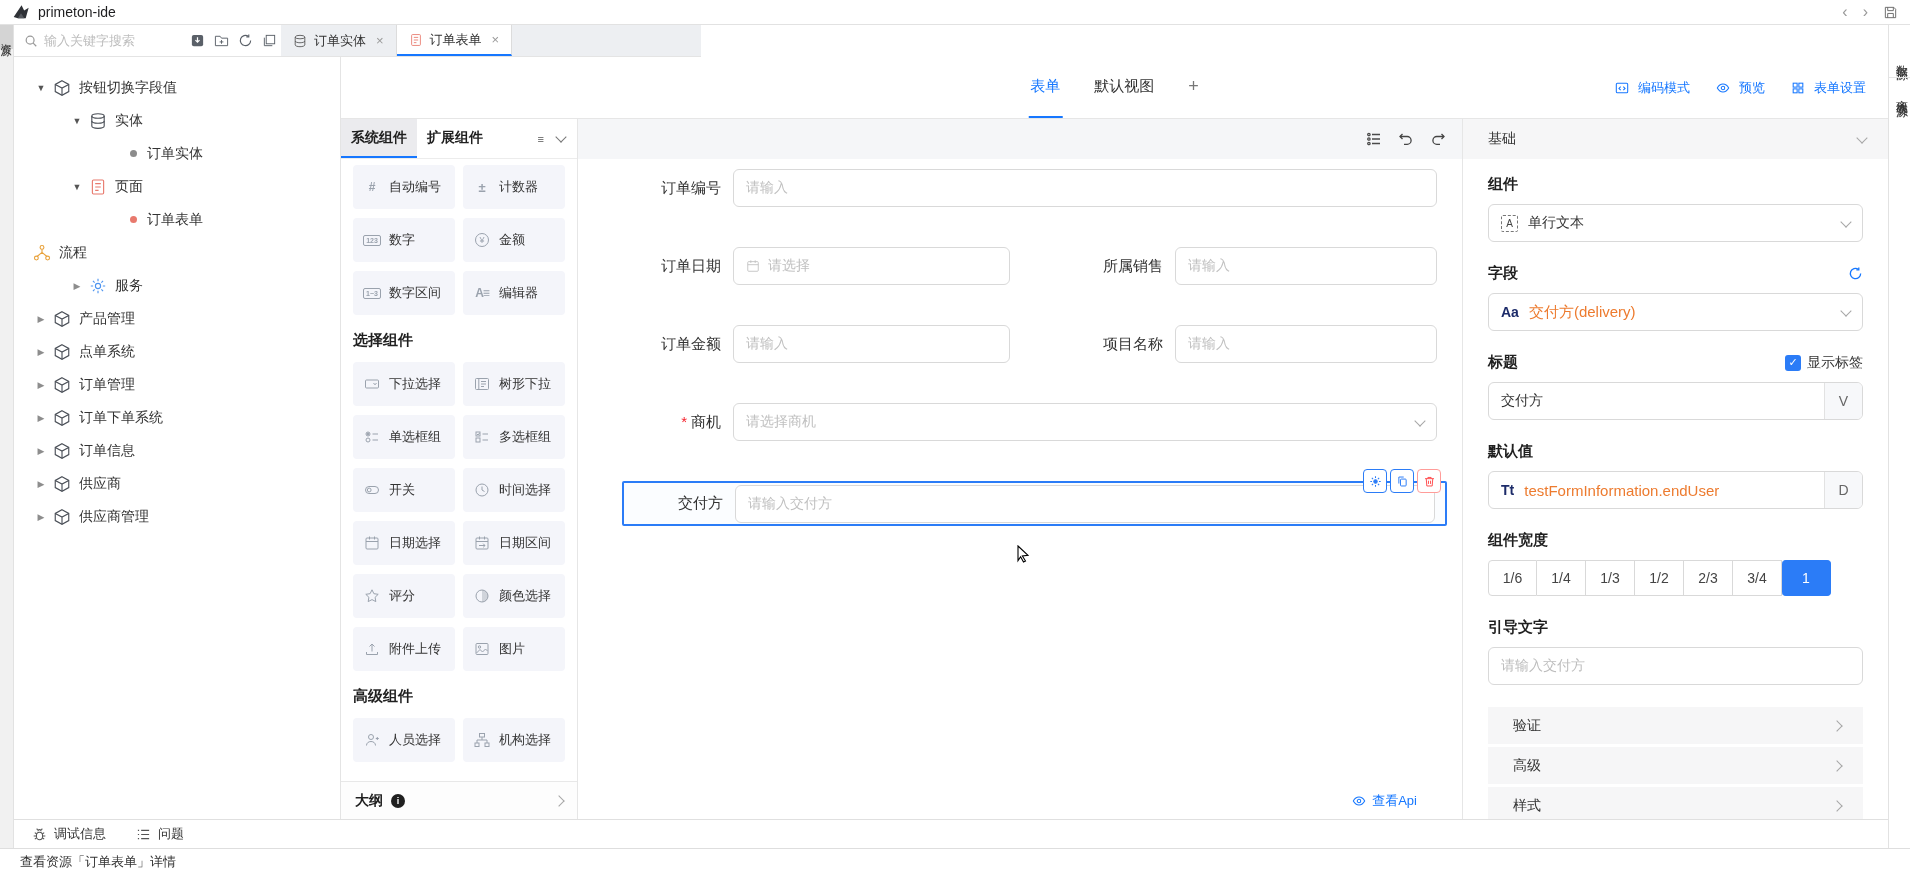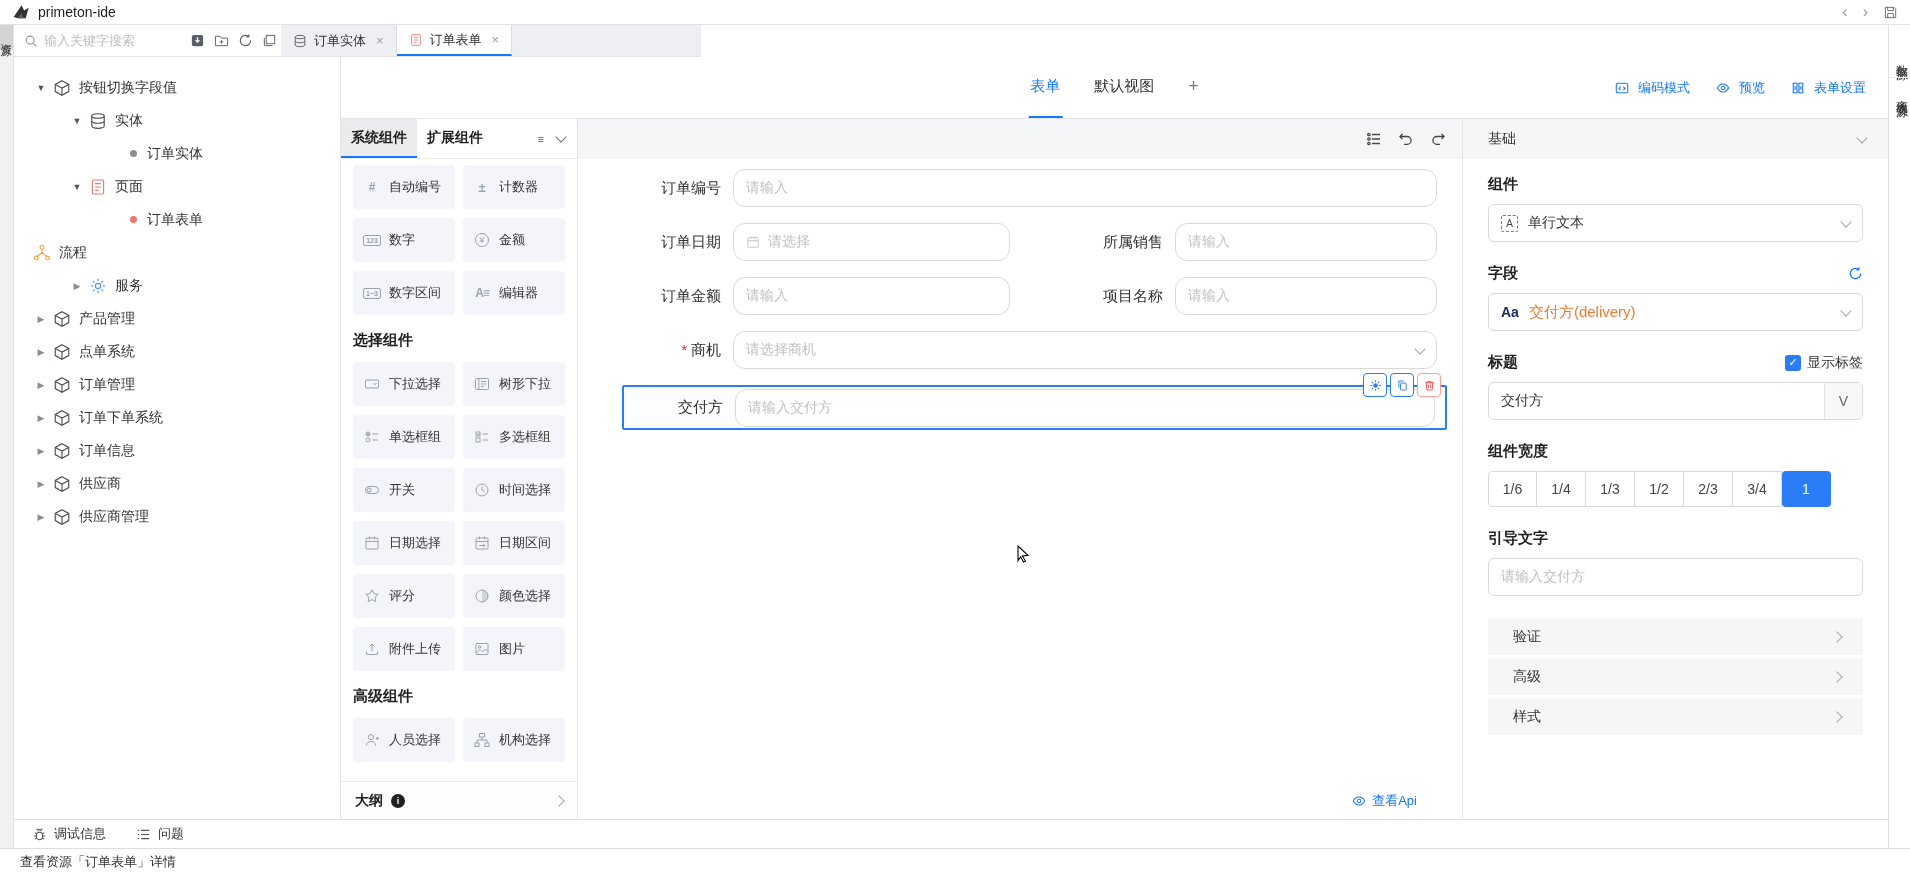--- a/index.html
+++ b/index.html
@@ -66,25 +66,25 @@
   .tico-box{color:#9aa2ad;border:1px solid #9aa2ad;border-radius:2px;font-size:7px;padding:1px 2px;font-weight:bold;}
   .tico-circle{color:#9aa2ad;border:1px solid #9aa2ad;border-radius:50%;width:14px;height:14px;display:inline-flex;align-items:center;justify-content:center;font-size:9px;}
   .palette-footer{height:38px;flex:0 0 38px;border-top:1px solid #e8e8e8;background:#fdfdfd;display:flex;align-items:center;gap:8px;padding:0 14px;}
   .pf-label{font-size:14px;font-weight:bold;color:#1f1f1f;}
   .info-badge{width:14px;height:14px;border-radius:50%;background:#202020;color:#fff;font-size:9px;font-weight:bold;display:inline-flex;align-items:center;justify-content:center;}
   
   .canvas{flex:1;display:flex;flex-direction:column;min-width:0;background:#fff;position:relative;}
   .canvas-toolbar{height:40px;flex:0 0 40px;background:#f5f6f8;display:flex;justify-content:flex-end;align-items:center;gap:16px;padding-right:16px;color:#4a4a4a;}
   .canvas-toolbar .ic{width:16px;height:16px;}
   .form-area{flex:1;padding-top:10px;overflow:hidden;}
-  .frow{display:flex;align-items:center;margin-bottom:16px;padding-right:25px;}
+  .frow{display:flex;align-items:center;margin-bottom:40px;padding-right:25px;}
   .flabel{flex:0 0 155px;width:155px;text-align:right;padding-right:12px;font-size:15px;color:#333;white-space:nowrap;}
   .flabel2{flex:0 0 165px;width:165px;text-align:right;padding-right:12px;font-size:15px;color:#333;white-space:nowrap;}
   .req{color:#f5222d;margin-right:4px;}
-  .fctl{height:38px;border:1px solid #d9d9d9;border-radius:12px;background:#fff;display:flex;align-items:center;gap:8px;padding:0 12px;}
+  .fctl{height:38px;border:1px solid #d9d9d9;border-radius:6px;background:#fff;display:flex;align-items:center;gap:8px;padding:0 12px;}
   .fctl.grow{flex:1;}
   .fctl.w277{flex:0 0 277px;width:277px;}
   .fctl .ph{color:#c0c0c0;font-size:14px;}
   .fctl .ic{width:14px;height:14px;color:#c0c0c0;}
   .fctl .chev-in{margin-left:auto;}
   .selrow{margin:0 15px 0 44px;height:45px;border:2px solid #2b7cf7;border-radius:2px;background:#fbfdff;display:flex;align-items:center;padding-right:10px;position:relative;}
   .selrow .flabel{flex:0 0 111px;width:111px;}
   .selrow .fctl{flex:1;}
   .selrow-actions{position:absolute;top:-14px;right:4px;display:flex;gap:3px;}
   .rowbtn{width:24px;height:24px;border-radius:4px;background:#fff;display:flex;align-items:center;justify-content:center;}
@@ -775,20 +775,32 @@
                   </div>
                   <div class="input-wrap">
                     <span class="input-val">
                         <span>交付方</span>
                       </span>
                     <span class="suffix">V</span>
                   </div>
                 </div>
                 <div class="igroup">
                   <div class="ilabel-row">
+                      <span class="ilabel">默认值</span>
+                    </div>
+                  <div class="input-wrap">
+                    <span class="input-val">
+                      <span class="navy">Tt</span>
+                      <span class="orange-text">testFormInformation.endUser</span>
+                    </span>
+                    <span class="suffix">D</span>
+                  </div>
+                </div>
+                <div class="igroup">
+                  <div class="ilabel-row">
                       <span class="ilabel">组件宽度</span>
                     </div>
                   <div class="seg" id="widthSeg">
                       <span class="segcell">1/6</span>
                       <span class="segcell">1/4</span>
                       <span class="segcell">1/3</span>
                       <span class="segcell">1/2</span>
                       <span class="segcell">2/3</span>
                       <span class="segcell">3/4</span>
                       <span class="segcell active">1</span>

